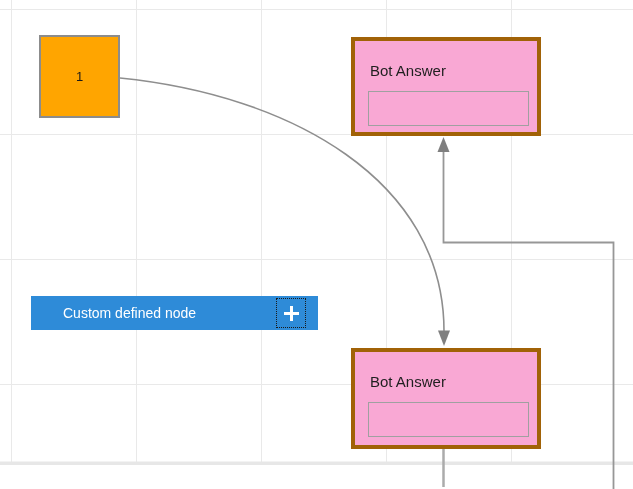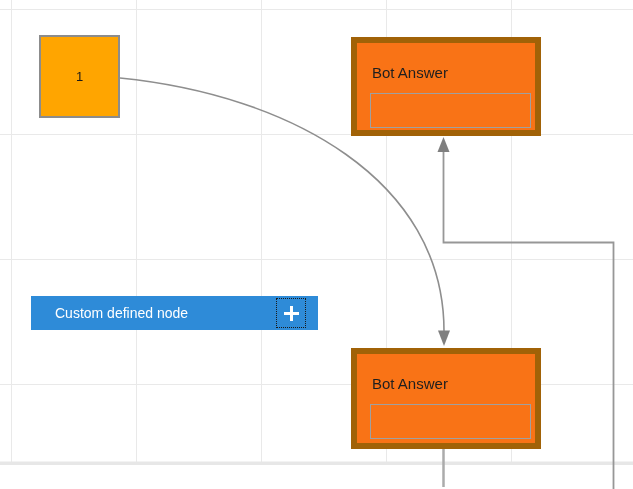--- a/index.html
+++ b/index.html
@@ -34,22 +34,22 @@
     align-items: center;
     justify-content: center;
     font-size: 13px;
     color: #1a1a1a;
   }
 
   
   .node-bot {
     left: 351px;
     width: 190px;
-    background: #f97316;
-    border: 6px solid #a16207;
+    background: #f9a8d4;
+    border: 4px solid #a16207;
   }
   .node-bot.top { top: 37px; height: 99px; }
   .node-bot.bottom { top: 348px; height: 101px; }
 
   .node-bot .title {
     position: absolute;
     left: 15px; top: 21px;
     font-size: 15px;
     color: #1f1f1f;
     white-space: nowrap;
@@ -64,21 +64,21 @@
 
   
   .node-custom {
     left: 31px; top: 296px;
     width: 287px; height: 34px;
     background: #2e8bd8;
     display: flex;
     align-items: center;
   }
   .node-custom .clabel {
-    margin-left: 24px;
+    margin-left: 32px;
     font-size: 14px;
     color: #ffffff;
     white-space: nowrap;
   }
   .plusbox {
     position: absolute;
     right: 12px; top: 2px;
     width: 30px; height: 30px;
     border: 1px dotted #1a1a1a;
     display: flex;

